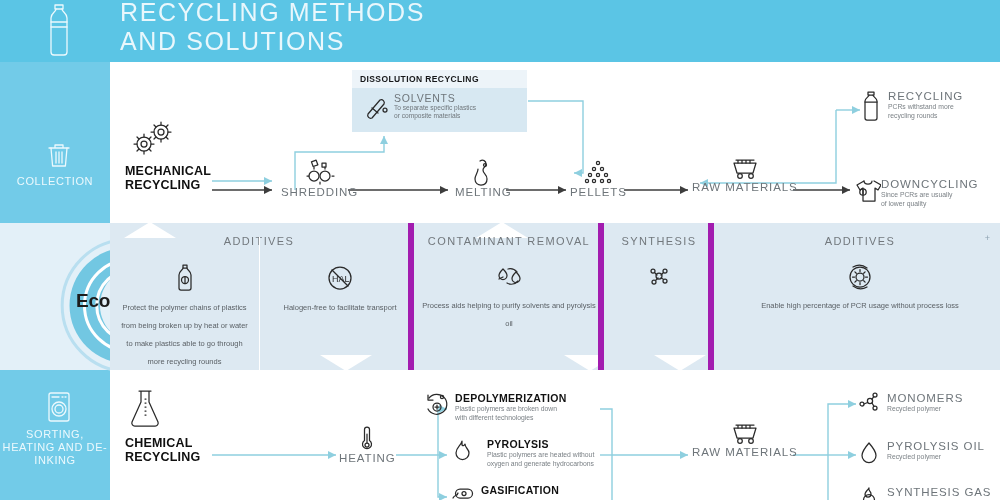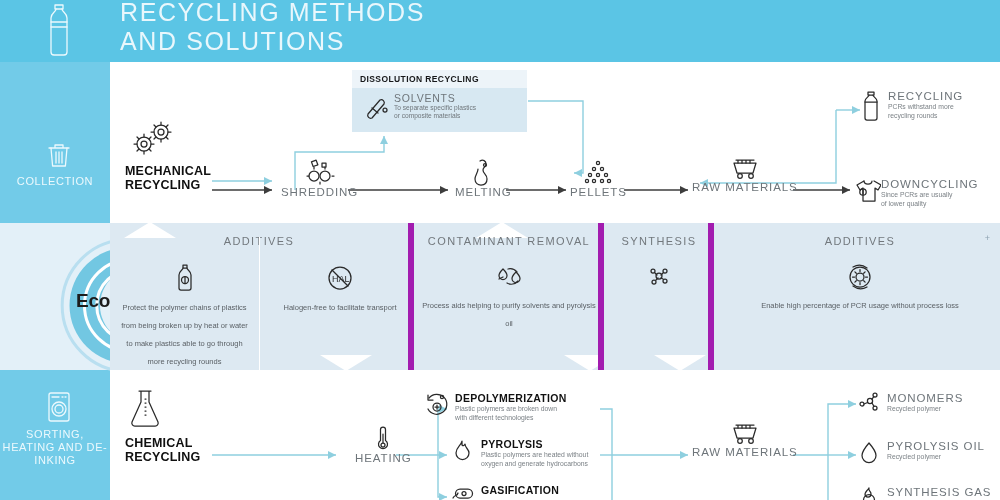--- a/index.html
+++ b/index.html
@@ -380,21 +380,21 @@
 
   <div class="node" style="left:125px;top:388px;">
     <svg width="40" height="42" viewBox="0 0 40 42">
       <path class="ic" d="M14 3h12M16 3v11L7 34a3 3 0 0 0 3 4h20a3 3 0 0 0 3-4l-9-20V3"></path>
       <path class="ic" d="M20 11h1M20 15h1M20 19h1M20 23h1M20 27h1"></path>
     </svg>
     <div class="node-label dark" style="white-space:pre-line;margin-top:2px;">CHEMICAL
 RECYCLING</div>
   </div>
 
-  <div class="node" style="left:339px;top:424px;margin-left:16px;">
+  <div class="node" style="left:339px;top:424px;">
     <svg width="18" height="28" viewBox="0 0 18 28" style="display:block;margin:0 auto;">
       <path class="ic" d="M9 3a2.5 2.5 0 0 1 2.5 2.5v11a4.5 4.5 0 1 1-5 0v-11A2.5 2.5 0 0 1 9 3z"></path>
       <path class="ic" d="M9 10v9"></path>
       <circle class="ic" cx="9" cy="21" r="2"></circle>
     </svg>
     <div class="node-label">HEATING</div>
   </div>
 
   <div class="node" style="left:424px;top:392px;display:flex;gap:7px;">
     <svg width="24" height="26" viewBox="0 0 24 26">
@@ -404,21 +404,21 @@
       <path class="ic" d="M13 13v4M11 15h4"></path>
       <circle class="ic" cx="18" cy="5" r="1.6"></circle>
     </svg>
     <div>
       <div class="node-title-bold">DEPOLYMERIZATION</div>
       <div class="node-sub">Plastic polymers are broken down
 with different technologies</div>
     </div>
   </div>
 
-  <div class="node" style="left:450px;top:438px;display:flex;gap:7px;">
+  <div class="node" style="left:450px;top:438px;display:flex;gap:13px;">
     <svg width="24" height="26" viewBox="0 0 24 26">
       <path class="ic" d="M12 3c-1 5-6 6-6 12a6.5 6.5 0 0 0 13 0c0-4-4-5-4-9-1 2-2 2-3 1z"></path>
     </svg>
     <div>
       <div class="node-title-bold">PYROLYSIS</div>
       <div class="node-sub">Plastic polymers are heated without
 oxygen and generate hydrocarbons</div>
     </div>
   </div>
 

